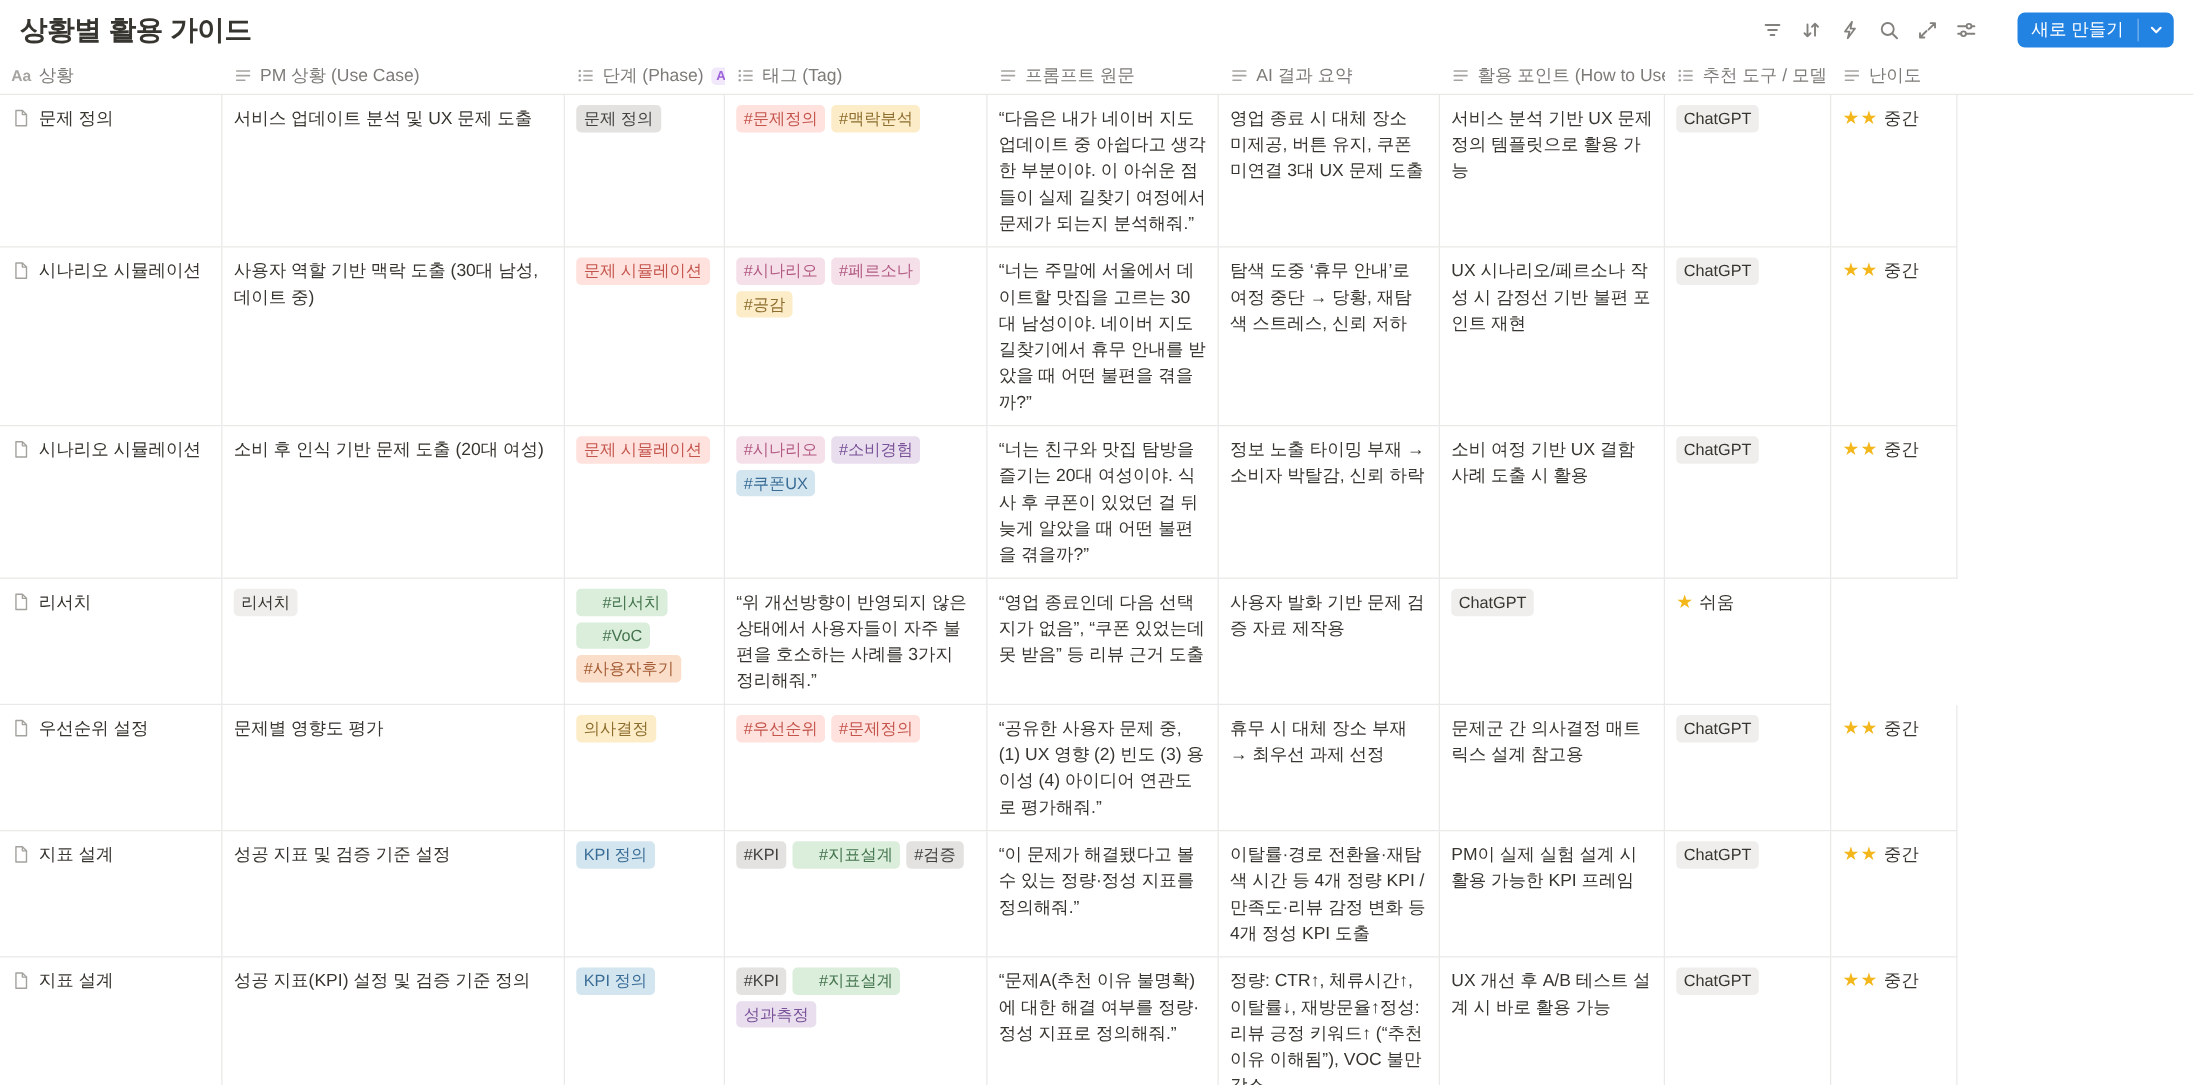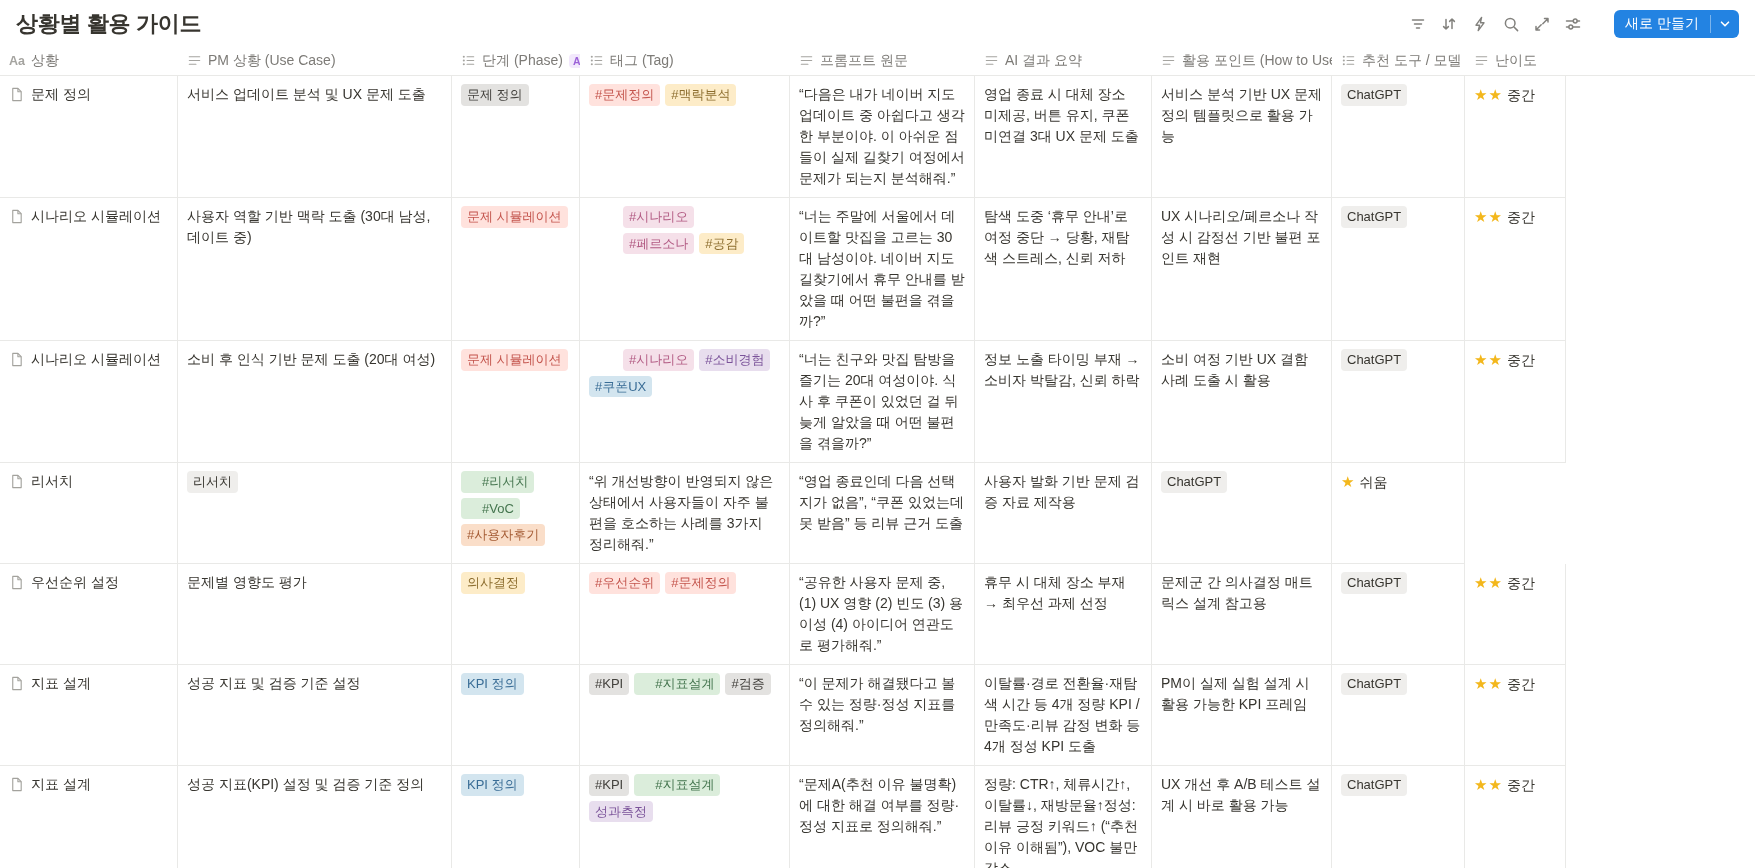--- a/index.html
+++ b/index.html
@@ -30,21 +30,21 @@
   .trow { display:grid; grid-template-columns:var(--cols); }
   .td { padding:8px 9px; border-right:1px solid #E9E9E7; border-bottom:1px solid #E9E9E7; font-size:14px; line-height:1.5; overflow:hidden; cursor:pointer; }
   .td.title-cell { display:flex; gap:7px; font-weight:500; align-items:flex-start; }
   .title-cell svg { width:15px; height:15px; flex:none; margin-top:3px; color:#A3A29D; }
   .chip { display:inline-block; padding:1px 6px; border-radius:4px; font-size:13px; line-height:1.5; white-space:nowrap; }
   .td.tags-cell { display:flex; flex-wrap:wrap; gap:5px; align-content:flex-start; }
   .td.diff-cell { white-space:nowrap; }
   .stars { color:var(--star,#F3B71C); font-size:15px; letter-spacing:1px; margin-right:4px; }
 
   .c-red     { background:var(--chip-red-bg);     color:var(--chip-red-fg); }
-  .c-pink    { background:var(--chip-pink-bg);    color:var(--chip-pink-fg);margin-left:34px; }
+  .c-pink    { background:var(--chip-pink-bg);    color:var(--chip-pink-fg); }
   .c-yellow  { background:var(--chip-yellow-bg);  color:var(--chip-yellow-fg); }
   .c-orange  { background:var(--chip-orange-bg);  color:var(--chip-orange-fg); }
   .c-green   { background:var(--chip-green-bg);   color:var(--chip-green-fg);padding-left:21px; }
   .c-blue    { background:var(--chip-blue-bg);    color:var(--chip-blue-fg); }
   .c-purple  { background:var(--chip-purple-bg);  color:var(--chip-purple-fg); }
   .c-gray    { background:var(--chip-gray-bg);    color:var(--chip-gray-fg); }
   .c-default { background:var(--chip-default-bg); color:var(--chip-default-fg); }
 </style>
 </head>
 <body>

